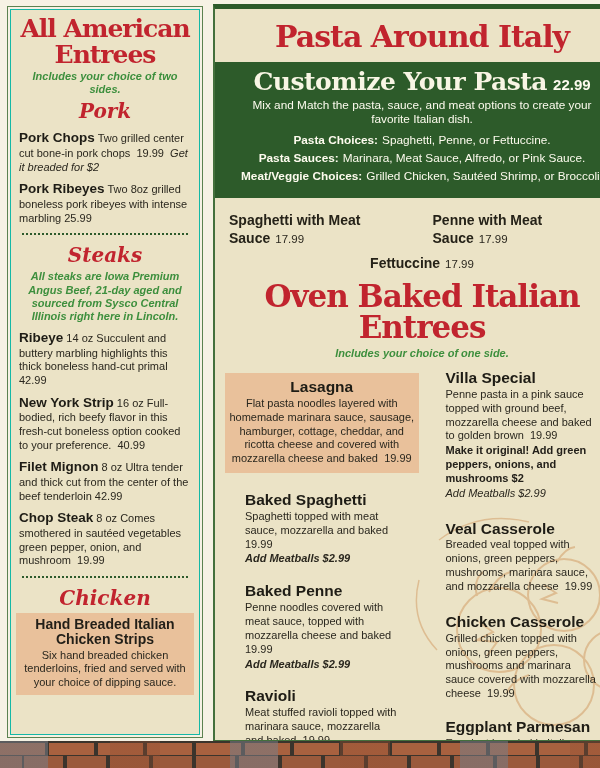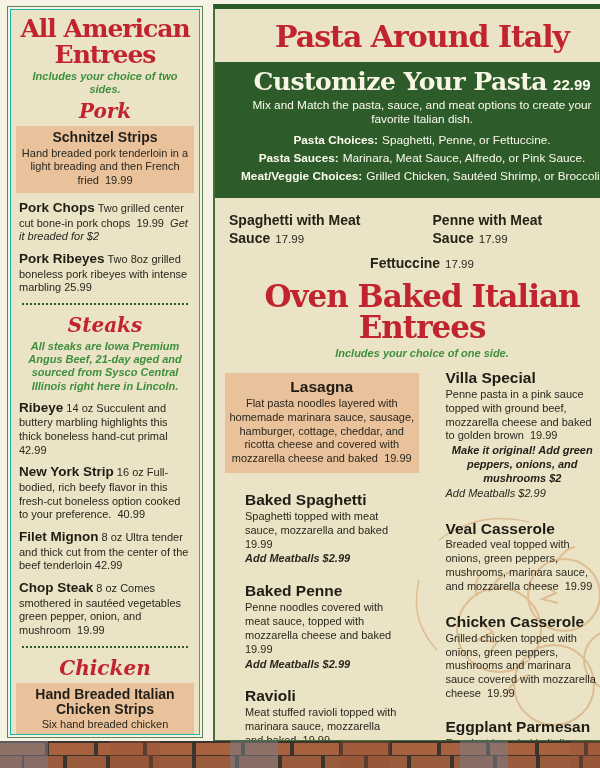--- a/index.html
+++ b/index.html
@@ -51,41 +51,37 @@
   .quickrow.center{justify-content:center;margin-top:7px;}
   .qname{font-size:14px;font-weight:bold;color:#252218;margin-top:13px;}
   .qprice{font-size:11.5px;color:#2a271e;margin-left:5px;}
 
   .oven-title{font-size:31px !important;margin:9px 0 2px !important;}
   .cols{display:flex;gap:15px;padding:8px 14px 0;position:relative;z-index:2;}
   .col{flex:1;min-width:0;}
   .iname2{font-size:15.5px;font-weight:bold;color:#1e1c15;margin:0;line-height:1.15;}
   .col .idesc{font-size:11px;line-height:1.26;color:#2a271e;margin:1px 0 0;}
   .col .item2{margin:0 16px 13px;}
-  .note-b{font-size:11px;font-weight:bold;font-style:italic;margin:1px 0 0;line-height:1.26;color:#23201a;text-align:center;}
+  .note-b{font-size:11px;font-weight:bold;margin:1px 0 0;line-height:1.26;color:#23201a;}
   .note-i{font-size:11px;font-style:italic;margin:1px 0 0;line-height:1.26;color:#2a271e;}
   .col .feature2{background:#e9c19b;text-align:center;padding:5px 4px 7px;margin:4px -4px 0;}
   .col .feature2 .iname2{font-size:15.5px;}
 
   .watermark{position:absolute;right:0;bottom:0;z-index:1;opacity:.38;}
 </style>
 </head>
 <body>
 
 <div class="page">
 
   <div class="panel left">
     <h1 class="red-title">All American Entrees</h1>
     <p class="green-note">Includes your choice of two sides.</p>
 
     <h2 class="script-h">Pork</h2>
-    <div class="feature">
-      <h3>Schnitzel Strips</h3>
-      <p class="fdesc"><span>Hand breaded pork tenderloin in a light breading and then French fried</span>&nbsp; <span class="price">19.99</span></p>
-    </div>
     <p class="item"><span class="iname">Pork Chops</span> <span>Two grilled center cut bone-in pork chops</span>&nbsp; <span class="price">19.99</span>&nbsp; <span class="inote">Get it breaded for $2</span></p>
     <p class="item"><span class="iname">Pork Ribeyes</span> <span>Two 8oz grilled boneless pork ribeyes with intense marbling</span> <span class="price">25.99</span></p>
 
     <div class="divider"></div>
 
     <h2 class="script-h">Steaks</h2>
     <p class="green-note">All steaks are Iowa Premium Angus Beef, 21-day aged and sourced from Sysco Central Illinois right here in Lincoln.</p>
     <p class="item"><span class="iname">Ribeye</span> <span>14 oz Succulent and buttery marbling highlights this thick boneless hand-cut primal</span>&nbsp; <span class="price">42.99</span></p>
     <p class="item"><span class="iname">New York Strip</span> <span>16 oz Full-bodied, rich beefy flavor in this fresh-cut boneless option cooked to your preference.</span>&nbsp; <span class="price">40.99</span></p>
     <p class="item"><span class="iname">Filet Mignon</span> <span>8 oz Ultra tender and thick cut from the center of the beef tenderloin</span> <span class="price">42.99</span></p>

